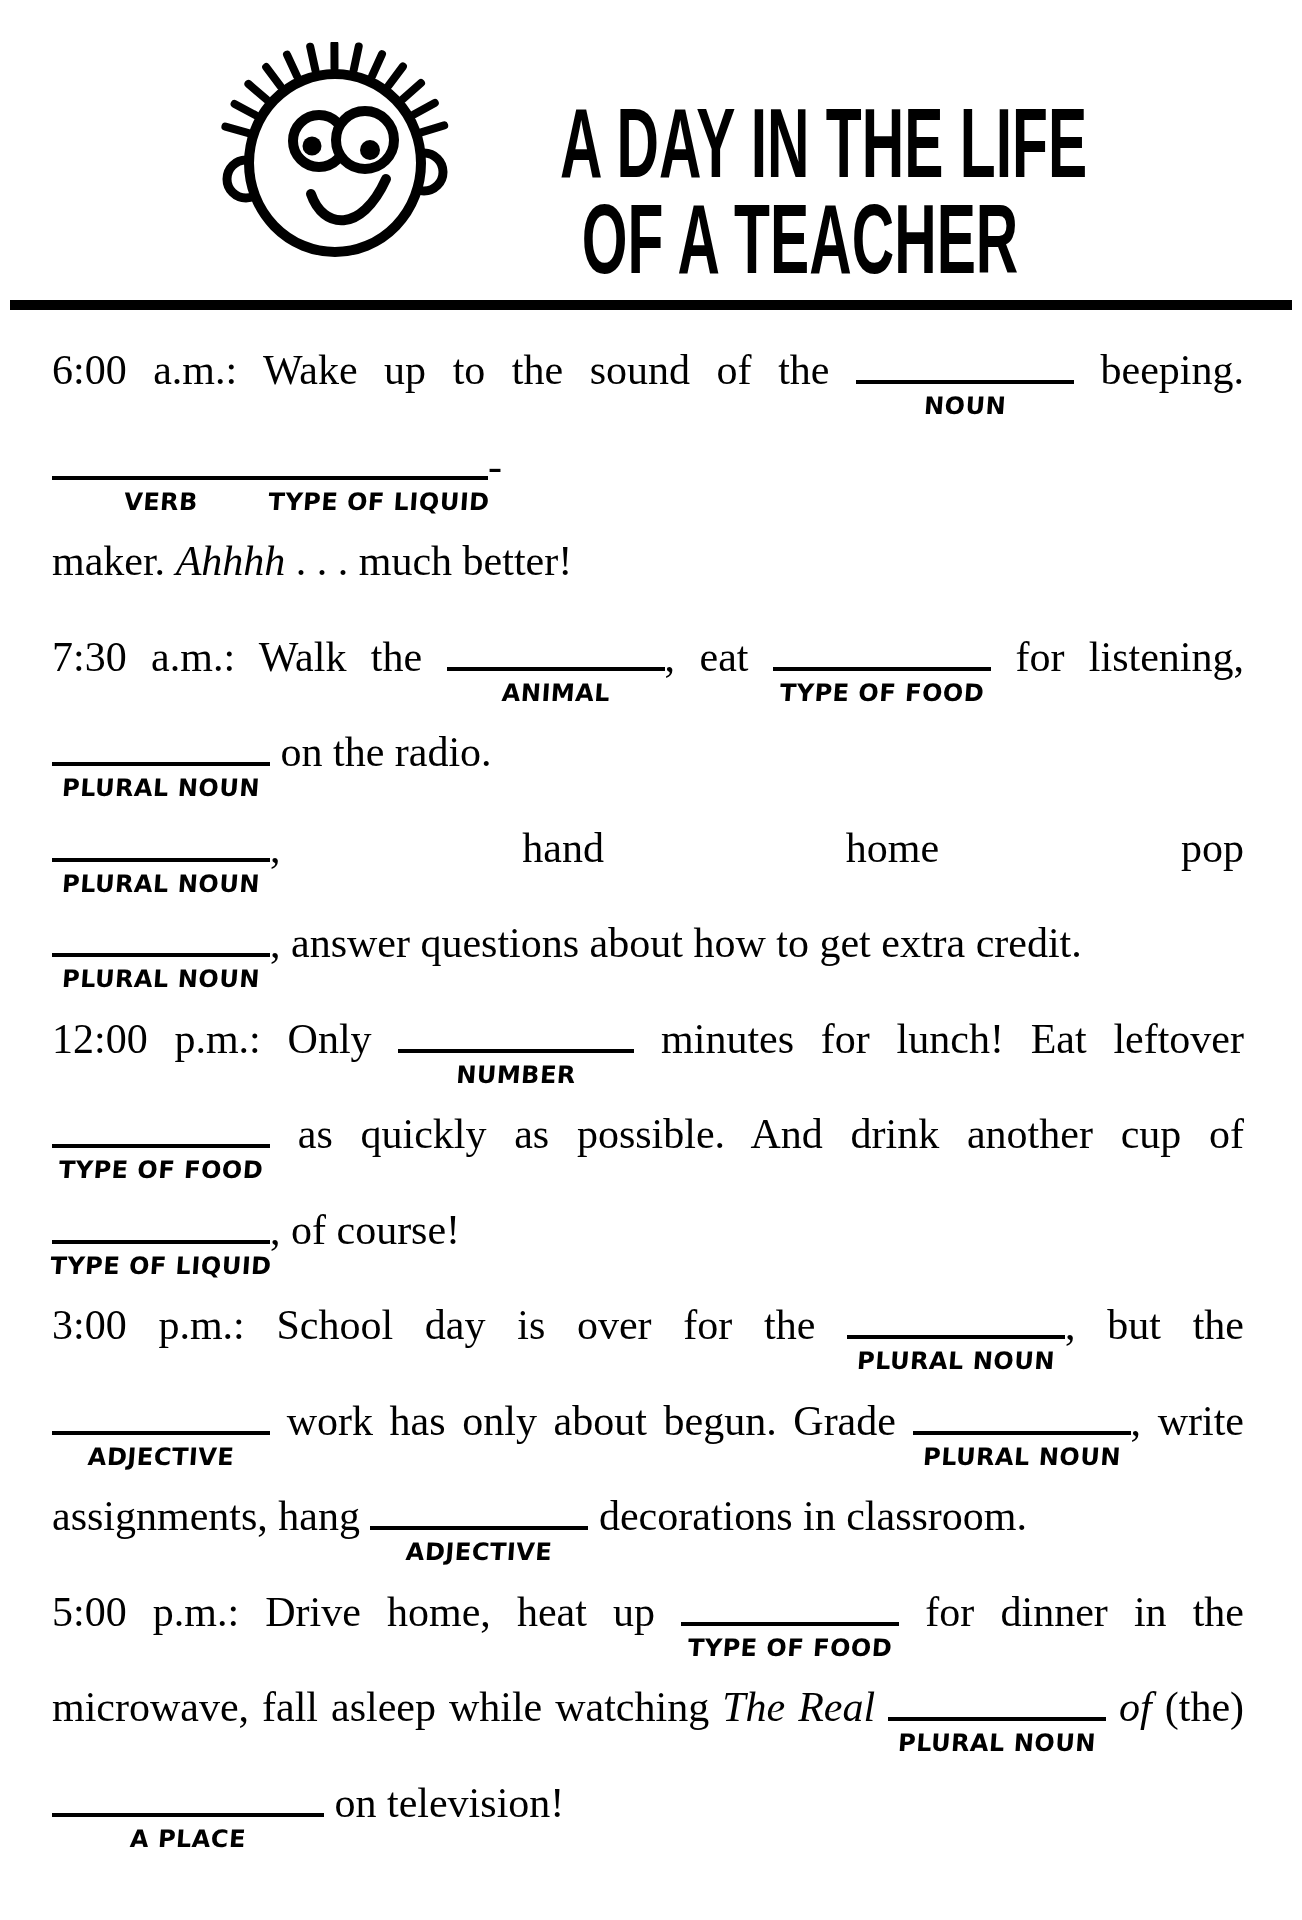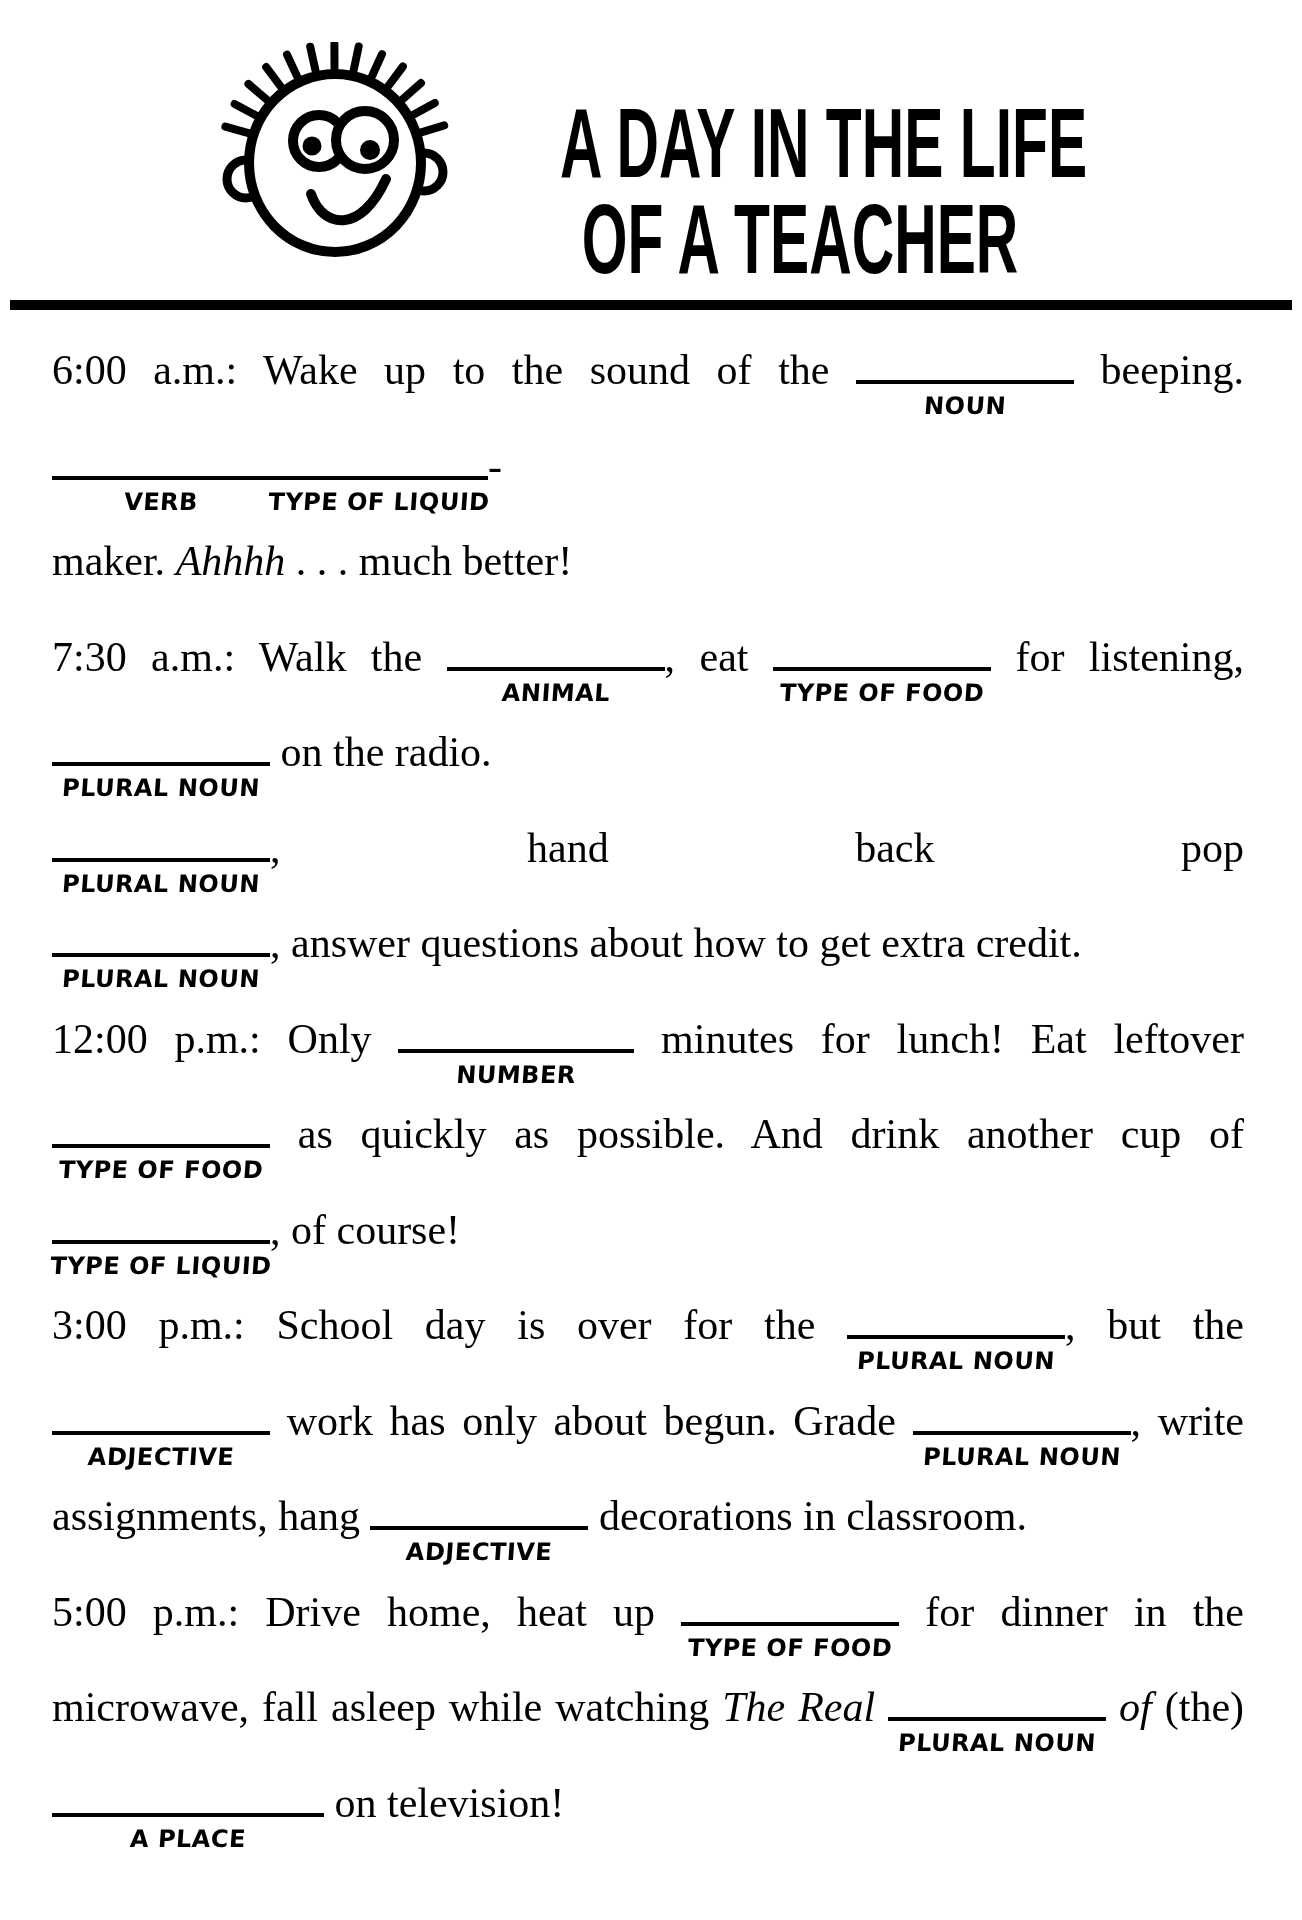--- a/index.html
+++ b/index.html
@@ -109,21 +109,21 @@
   </div>
 
   <div class="rule"></div>
 
   <div class="bodytext" id="bodytext">
       <div class="line j"><span class="seg-t">6:00 a.m.: Wake up to the sound of the </span><span class="blank"><span class="lbl">NOUN</span></span><span class="seg-t"> beeping.</span></div>
       <div class="line j"><span class="blank"><span class="lbl">VERB</span></span><span class="blank"><span class="lbl">TYPE OF LIQUID</span></span><span class="seg-t">-</span></div>
       <div class="line"><span class="seg-t">maker. </span><span class="seg-i">Ahhhh</span><span class="seg-t"> . . . much better!</span></div>
       <div class="line j"><span class="seg-t">7:30 a.m.: Walk the </span><span class="blank"><span class="lbl">ANIMAL</span></span><span class="seg-t">, eat </span><span class="blank"><span class="lbl">TYPE OF FOOD</span></span><span class="seg-t"> for listening,</span></div>
       <div class="line"><span class="blank"><span class="lbl">PLURAL NOUN</span></span><span class="seg-t"> on the radio.</span></div>
-      <div class="line j"><span class="blank"><span class="lbl">PLURAL NOUN</span></span><span class="seg-t">, hand back pop</span></div>
+      <div class="line j"><span class="blank"><span class="lbl">PLURAL NOUN</span></span><span class="seg-t">, hand home pop</span></div>
       <div class="line"><span class="blank"><span class="lbl">PLURAL NOUN</span></span><span class="seg-t">, answer questions about how to get extra credit.</span></div>
       <div class="line j"><span class="seg-t">12:00 p.m.: Only </span><span class="blank num"><span class="lbl">NUMBER</span></span><span class="seg-t"> minutes for lunch! Eat leftover</span></div>
       <div class="line j"><span class="blank"><span class="lbl">TYPE OF FOOD</span></span><span class="seg-t"> as quickly as possible. And drink another cup of</span></div>
       <div class="line"><span class="blank"><span class="lbl">TYPE OF LIQUID</span></span><span class="seg-t">, of course!</span></div>
       <div class="line j"><span class="seg-t">3:00 p.m.: School day is over for the </span><span class="blank"><span class="lbl">PLURAL NOUN</span></span><span class="seg-t">, but the</span></div>
       <div class="line j"><span class="blank"><span class="lbl">ADJECTIVE</span></span><span class="seg-t"> work has only about begun. Grade </span><span class="blank"><span class="lbl">PLURAL NOUN</span></span><span class="seg-t">, write</span></div>
       <div class="line"><span class="seg-t">assignments, hang </span><span class="blank"><span class="lbl">ADJECTIVE</span></span><span class="seg-t"> decorations in classroom.</span></div>
       <div class="line j"><span class="seg-t">5:00 p.m.: Drive home, heat up </span><span class="blank"><span class="lbl">TYPE OF FOOD</span></span><span class="seg-t"> for dinner in the</span></div>
       <div class="line j"><span class="seg-t">microwave, fall asleep while watching </span><span class="seg-i">The Real</span><span class="seg-t"> </span><span class="blank"><span class="lbl">PLURAL NOUN</span></span><span class="seg-t"> </span><span class="seg-i">of</span><span class="seg-t"> (the)</span></div>
       <div class="line"><span class="blank wide"><span class="lbl">A PLACE</span></span><span class="seg-t"> on television!</span></div>

